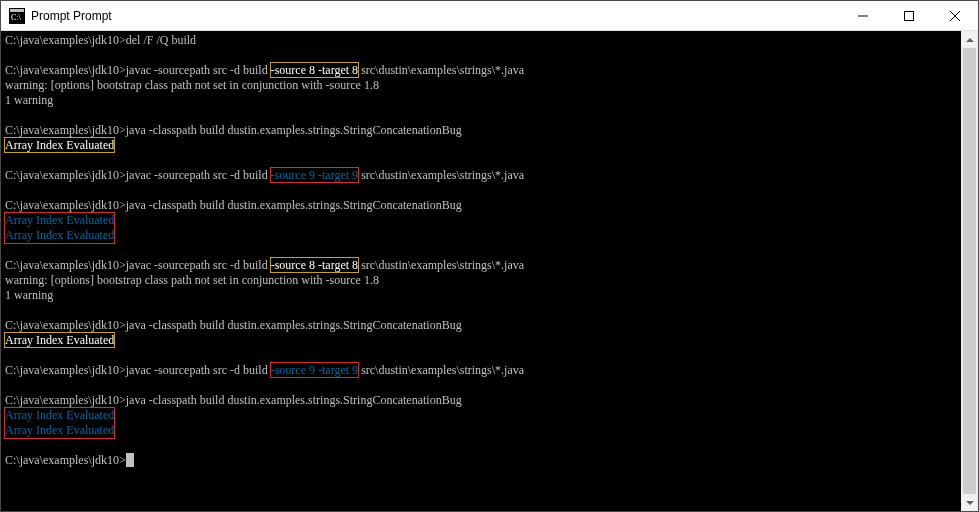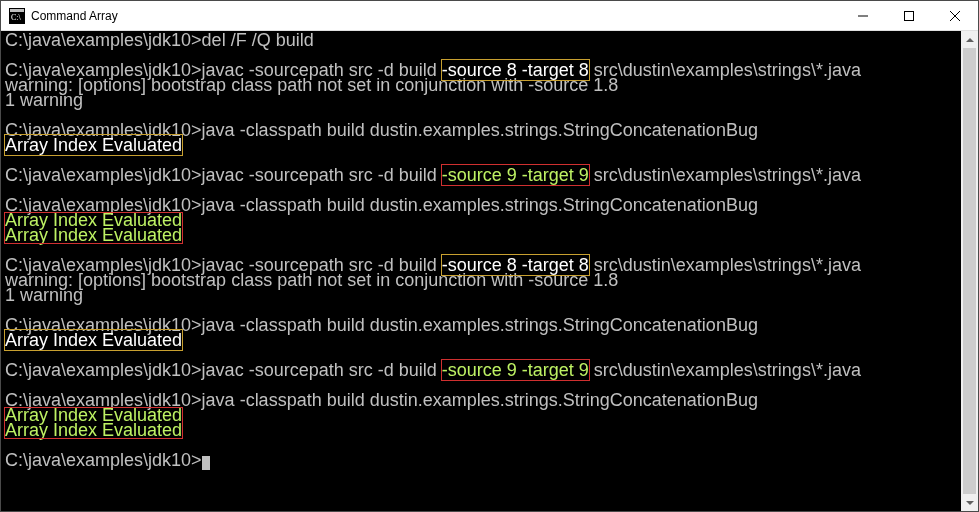--- a/index.html
+++ b/index.html
@@ -55,22 +55,22 @@
   }
   .terminal-wrap {
     flex: 1;
     display: flex;
     background: #000000;
   }
   .terminal {
     flex: 1;
     background: #000000;
     color: #c0c0c0;
-    font-family: Liberation Sans, sans-serif;
-    font-size: 18px;
+    font-family: Liberation Serif, serif;
+    font-size: 12px;
     line-height: 15px;
     padding: 2px 0 0 4px;
     white-space: pre;
     overflow: hidden;
   }
   .scrollbar {
     width: 17px;
     background: #f0f0f0;
     display: flex;
     flex-direction: column;
@@ -96,21 +96,21 @@
     top: 0;
     height: 100%;
     background: #cdcdcd;
   }
   .hl-yellow {
     color: #ffffff;
     outline: 1px solid #c8a030;
     outline-offset: 0;
   }
   .hl-red {
-    color: #bef264;
+    color: #0369a1;
     outline: 1px solid #d03030;
     outline-offset: 0;
   }
   .cursor {
     display: inline-block;
     width: 8px;
     height: 14px;
     background: #c0c0c0;
     vertical-align: text-bottom;
   }
@@ -121,21 +121,21 @@
 <div class="window">
 
   <div class="titlebar">
     <span class="titlebar-icon">
       <svg viewBox="0 0 16 16">
         <rect x="0" y="0" width="16" height="16" fill="#000"></rect>
         <rect x="1" y="1" width="14" height="3" fill="#bfbfbf"></rect>
         <text x="2" y="12" font-size="8" fill="#fff" font-family="Consolas">C:\</text>
       </svg>
     </span>
-    <span class="titlebar-title">Command Array</span>
+    <span class="titlebar-title">Prompt Prompt</span>
     <div class="win-controls">
       <div class="win-btn">
         <svg width="10" height="10" viewBox="0 0 10 10">
             <line x1="0" y1="5" x2="10" y2="5" stroke="#000" stroke-width="1"></line>
           </svg>
       </div>
       <div class="win-btn">
         <svg width="10" height="10" viewBox="0 0 10 10">
             <rect x="0.5" y="0.5" width="9" height="9" fill="none" stroke="#000" stroke-width="1"></rect>
           </svg>

